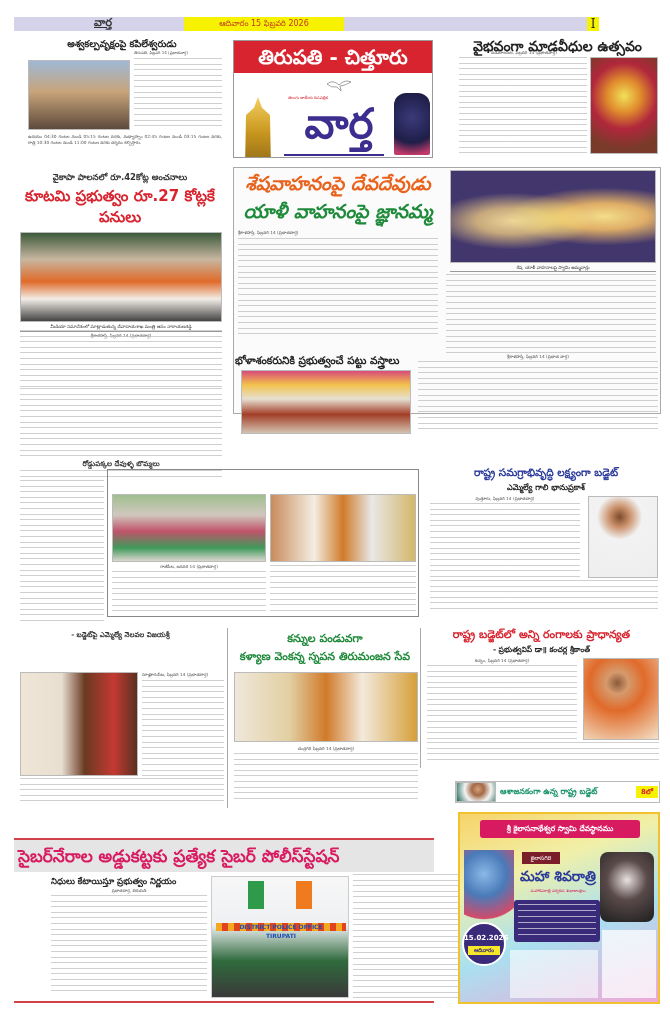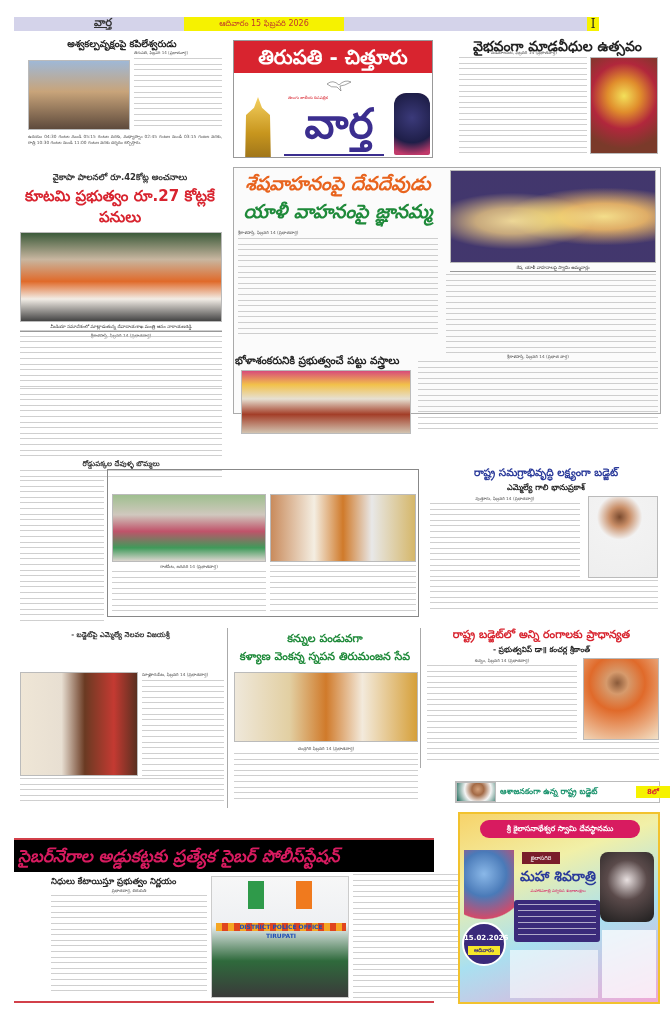--- a/index.html
+++ b/index.html
@@ -126,44 +126,44 @@
   <div class="headline" style="font-size:11px;color:#1f8a3a;margin-top:4px;">కన్నుల పండువగా</div>
   <div class="headline" style="font-size:11px;color:#1f8a3a;margin-top:3px;white-space:nowrap;">కళ్యాణ వెంకన్న స్నపన తిరుమంజన సేవ</div>
   <div class="abs photo" style="left:2px;top:44px;width:184px;height:70px;background:linear-gradient(90deg,#efe8da 0,#e2cfa2 30%,#d07a2a 50%,#f3eadc 70%,#d6a03a 100%);"></div>
   <div class="abs body-text" style="left:2px;top:118px;width:184px;text-align:center;">చంద్రగిరి ఫిబ్రవరి 14 (ప్రభాతవార్త)</div>
   <div class="abs" style="left:2px;top:125px;width:184px;height:50px;background:repeating-linear-gradient(180deg,#bbb 0 1px,transparent 1px 5.6px);opacity:.7;"></div>
 </div>
 
 <div class="abs" style="left:455px;top:781px;width:205px;height:22px;border:1px solid #bbb;background:#fff;">
   <div class="abs photo" style="left:0;top:0;width:40px;height:20px;background:radial-gradient(circle at 55% 35%,#d4a07a 0,#a36a46 25%,#f4f4f4 55%,#1e6a5a 100%);"></div>
   <div class="abs" style="left:44px;top:5px;font-size:8px;font-weight:bold;color:#16916a;">ఆశాజనకంగా ఉన్న రాష్ట్ర బడ్జెట్</div>
-  <div class="abs" style="left:180px;top:4px;width:34px;height:12px;background:#f6f200;font-size:7px;font-weight:bold;color:#d8242f;text-align:center;line-height:12px;">8లో</div>
+  <div class="abs" style="left:180px;top:4px;width:22px;height:12px;background:#f6f200;font-size:7px;font-weight:bold;color:#d8242f;text-align:center;line-height:12px;">8లో</div>
 </div>
 
 <div class="abs redrule" style="left:14px;top:838px;width:420px;"></div>
-<div class="abs" style="left:14px;top:840px;width:420px;height:32px;background:#000000;font-style:italic;">
+<div class="abs" style="left:14px;top:840px;width:420px;height:32px;background:#e5e5e5;">
   <div class="headline" style="font-size:17px;color:#d81b60;line-height:32px;white-space:nowrap;text-align:left;padding-left:4px;">సైబర్‌నేరాల అడ్డుకట్టకు ప్రత్యేక సైబర్ పోలీస్‌స్టేషన్</div>
 </div>
 <div class="abs" style="left:14px;top:874px;width:420px;height:140px;margin-left:33px;">
   <div class="abs" style="left:4px;top:2px;width:156px;font-size:8.5px;font-weight:bold;color:#222;">నిధులు కేటాయిస్తూ ప్రభుత్వం నిర్ణయం</div>
   <div class="abs body-text" style="left:4px;top:14px;width:156px;text-align:center;">ప్రభాతవార్త, తిరుపతి</div>
   <div class="abs" style="left:4px;top:21px;width:156px;height:100px;background:repeating-linear-gradient(180deg,#bbb 0 1px,transparent 1px 5.6px);opacity:.7;"></div>
   <div class="abs" style="left:164px;top:2px;width:138px;height:122px;background:linear-gradient(180deg,#f7f7f7 0,#eef0f3 40%,#2f6a3c 70%,#3a3a3a 100%);border:1px solid #ccc;">
     <div class="abs" style="left:36px;top:4px;width:16px;height:28px;background:#2f9a4a;"></div>
     <div class="abs" style="left:84px;top:4px;width:16px;height:28px;background:#f07a1e;"></div>
     <div class="abs" style="left:4px;top:46px;width:130px;height:8px;background:repeating-linear-gradient(90deg,#f5a623 0 6px,#e0441e 6px 12px);"></div>
     <div class="abs" style="left:20px;top:46px;width:98px;font-size:6px;font-weight:bold;color:#1e4db7;text-align:center;">DISTRICT POLICE OFFICE</div>
     <div class="abs" style="left:20px;top:55px;width:98px;font-size:6px;font-weight:bold;color:#1e4db7;text-align:center;">TIRUPATI</div>
   </div>
   <div class="abs" style="left:306px;top:0;width:114px;height:124px;background:repeating-linear-gradient(180deg,#bbb 0 1px,transparent 1px 5.6px);opacity:.7;"></div>
 </div>
 <div class="abs redrule" style="left:14px;top:1001px;width:420px;"></div>
 
 <div class="abs" style="left:458px;top:812px;width:202px;height:192px;border:2px solid #f2c22e;background:linear-gradient(160deg,#f7d36a 0,#f1f0a8 30%,#a9e0f0 60%,#f0a8d6 100%);">
-  <div class="abs" style="left:20px;top:6px;width:160px;height:18px;background:#d81b60;color:#fff;font-size:7.5px;font-weight:bold;text-align:center;line-height:18px;border-radius:9px;">శ్రీ కైలాసనాథేశ్వర స్వామి దేవస్థానము</div>
+  <div class="abs" style="left:20px;top:6px;width:160px;height:18px;background:#d81b60;color:#fff;font-size:7.5px;font-weight:bold;text-align:center;line-height:18px;border-radius:3px;">శ్రీ కైలాసనాథేశ్వర స్వామి దేవస్థానము</div>
   <div class="abs" style="left:4px;top:36px;width:50px;height:80px;background:radial-gradient(circle at 40% 30%,#8ab8e8 0,#4a7ab8 35%,#d24a6a 70%,transparent 72%);"></div>
   <div class="abs" style="left:62px;top:38px;width:38px;height:12px;background:#7a1e2a;color:#fff;font-size:6px;text-align:center;line-height:12px;">కైలాసగిరి</div>
   <div class="abs" style="left:58px;top:54px;width:80px;font-size:14px;font-weight:bold;color:#2a3a9a;text-align:center;">మహా శివరాత్రి</div>
   <div class="abs" style="left:60px;top:74px;width:76px;font-size:4px;color:#d81b60;text-align:center;">మహాశివరాత్రి పర్వదిన శుభాకాంక్షలు</div>
   <div class="abs" style="left:140px;top:38px;width:54px;height:70px;border-radius:8px;background:radial-gradient(circle at 50% 40%,#e8e0e0 0,#5a4a4a 40%,#1e1e1e 100%);"></div>
   <div class="abs" style="left:54px;top:86px;width:86px;height:42px;background:#3a2a7a;border-radius:3px;">
     <div class="abs" style="left:4px;top:4px;width:78px;height:34px;background:repeating-linear-gradient(180deg,rgba(255,255,255,.6) 0 1px,transparent 1px 6px);"></div>
   </div>
   <div class="abs" style="left:2px;top:108px;width:44px;height:44px;border-radius:50%;background:#3a2a7a;border:2px solid #fff;">
     <div class="abs" style="left:0;top:10px;width:40px;font-size:7px;font-weight:bold;color:#fff;text-align:center;">15.02.2026</div>

